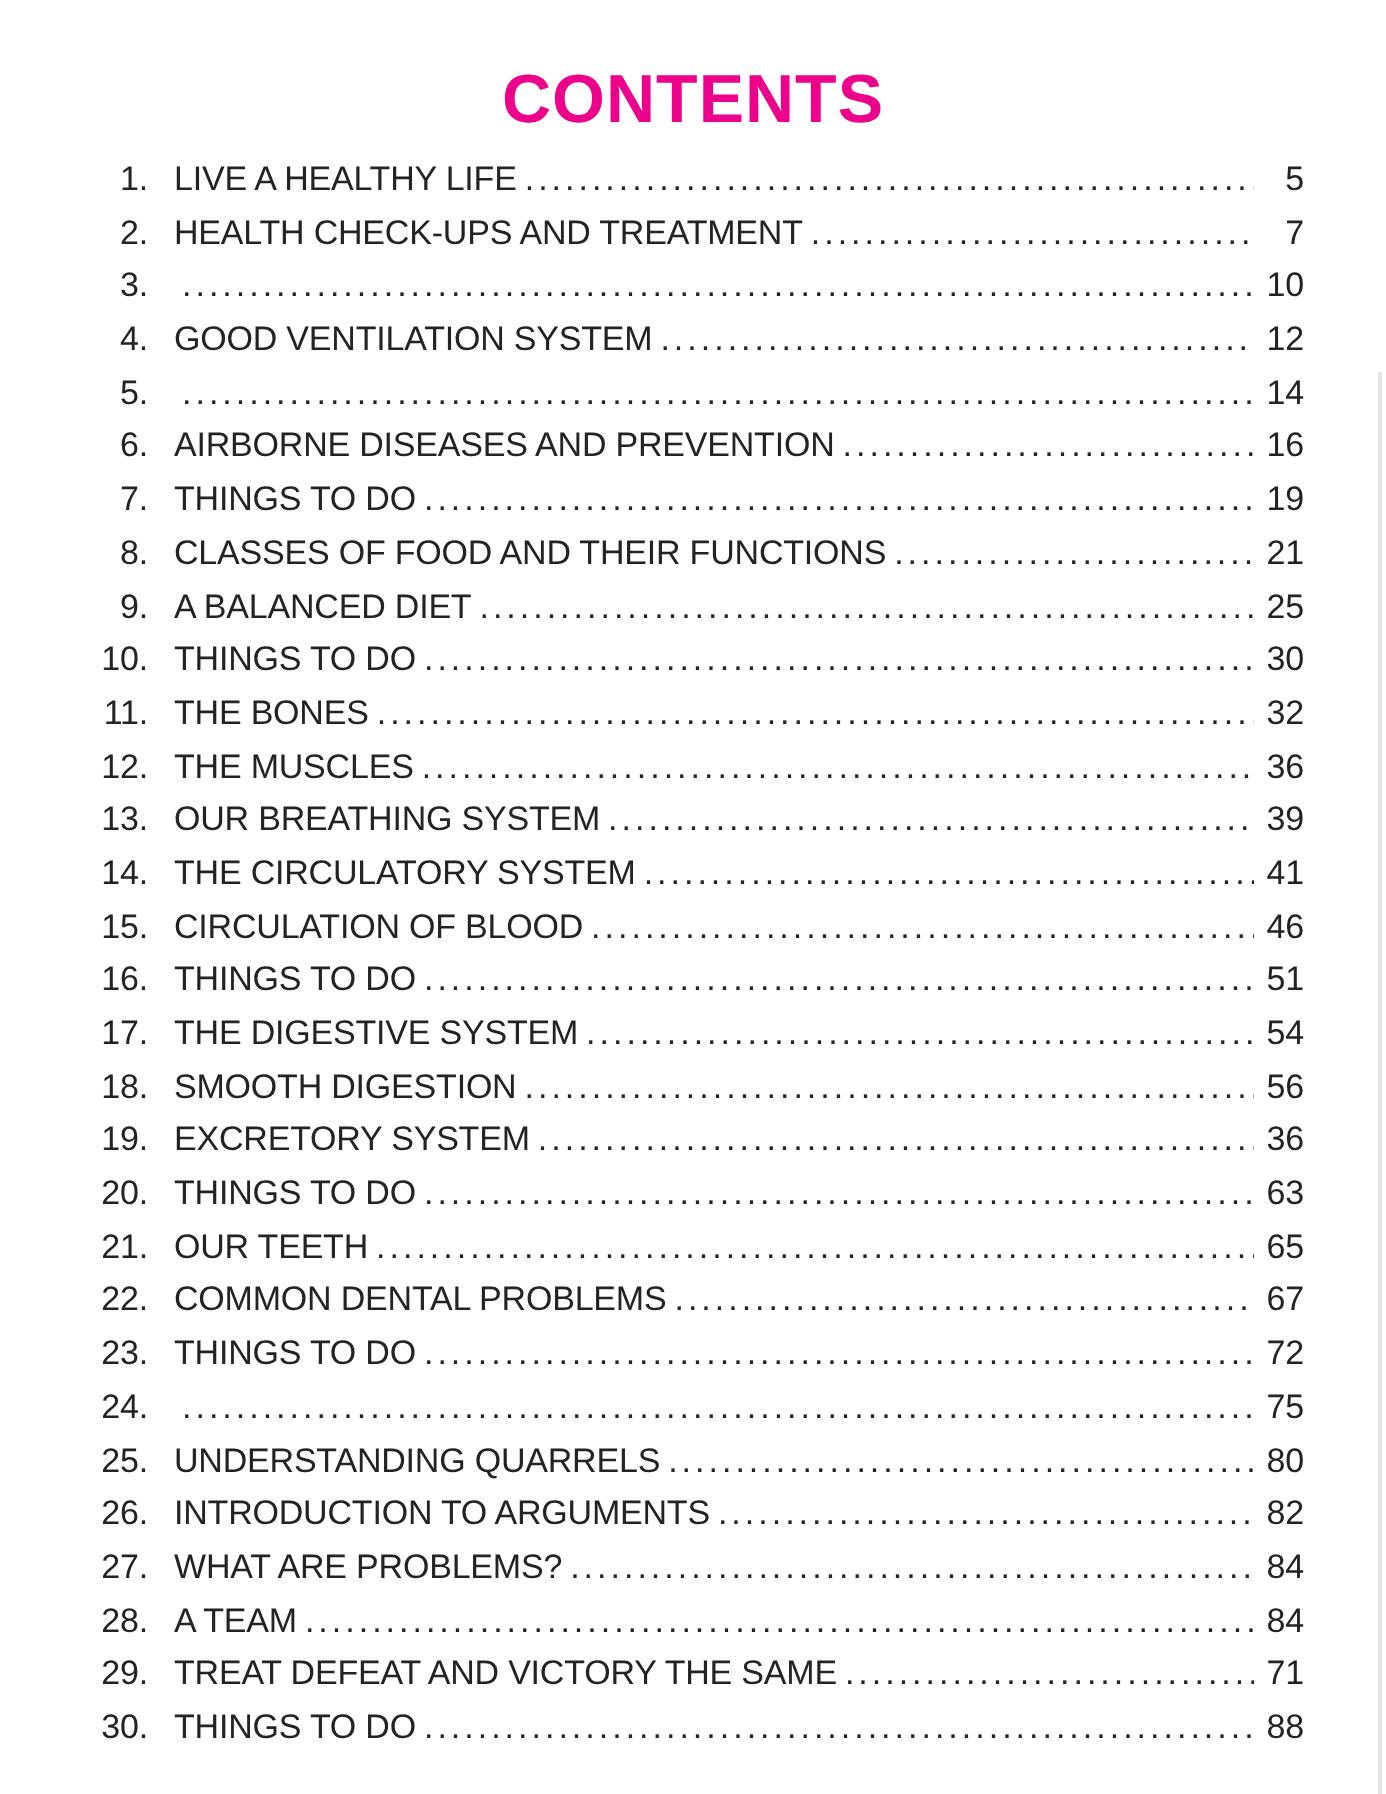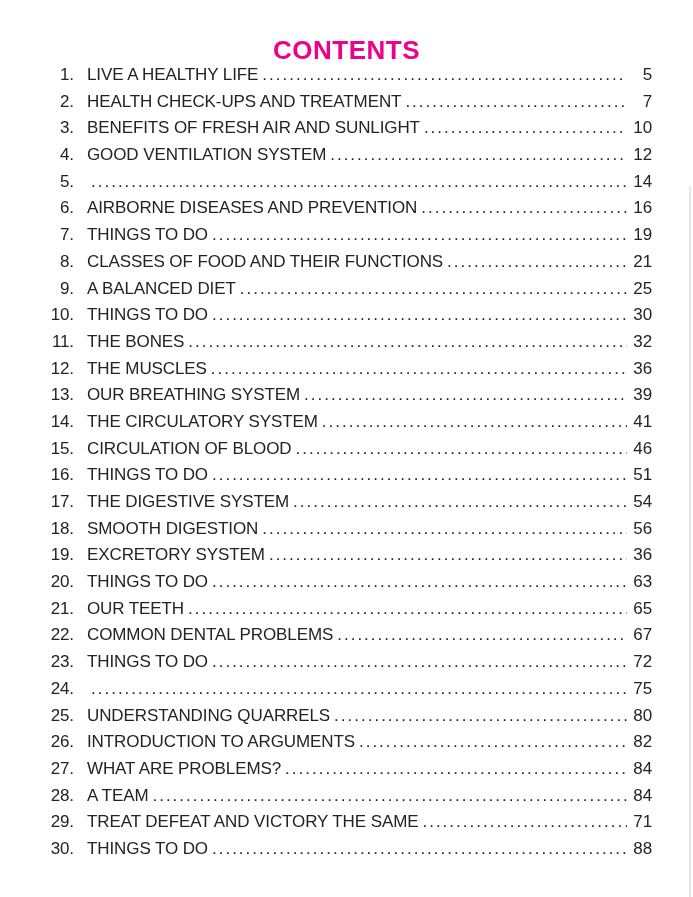--- a/index.html
+++ b/index.html
@@ -11,23 +11,23 @@
     overflow: hidden;
   }
   .page {
     position: relative;
     width: 693px;
     height: 897px;
     background: #ffffff;
   }
   .contents-title {
     margin-top: 36px;
-    margin-bottom: 1px;
+    margin-bottom: 16px;
     text-align: center;
-    font-size: 26px;
+    font-size: 34px;
     font-weight: 700;
     letter-spacing: 0.5px;
     line-height: 28px;
   }
   .toc-list {
     padding: 0 41px 0 40px;
   }
   .toc-row {
     display: flex;
     align-items: baseline;
@@ -83,21 +83,20 @@
 
   <div class="toc-row">
     <span class="toc-num">2.</span>
     <span class="toc-title">HEALTH CHECK-UPS AND TREATMENT</span>
     <span class="toc-dots">................................................................................................................................................................</span>
     <span class="toc-page">7</span>
   </div>
 
   <div class="toc-row">
     <span class="toc-num">3.</span>
-    <span class="toc-title">BENEFITS OF FRESH AIR AND SUNLIGHT</span>
     <span class="toc-dots">................................................................................................................................................................</span>
     <span class="toc-page">10</span>
   </div>
 
   <div class="toc-row">
     <span class="toc-num">4.</span>
     <span class="toc-title">GOOD VENTILATION SYSTEM</span>
     <span class="toc-dots">................................................................................................................................................................</span>
     <span class="toc-page">12</span>
   </div>

